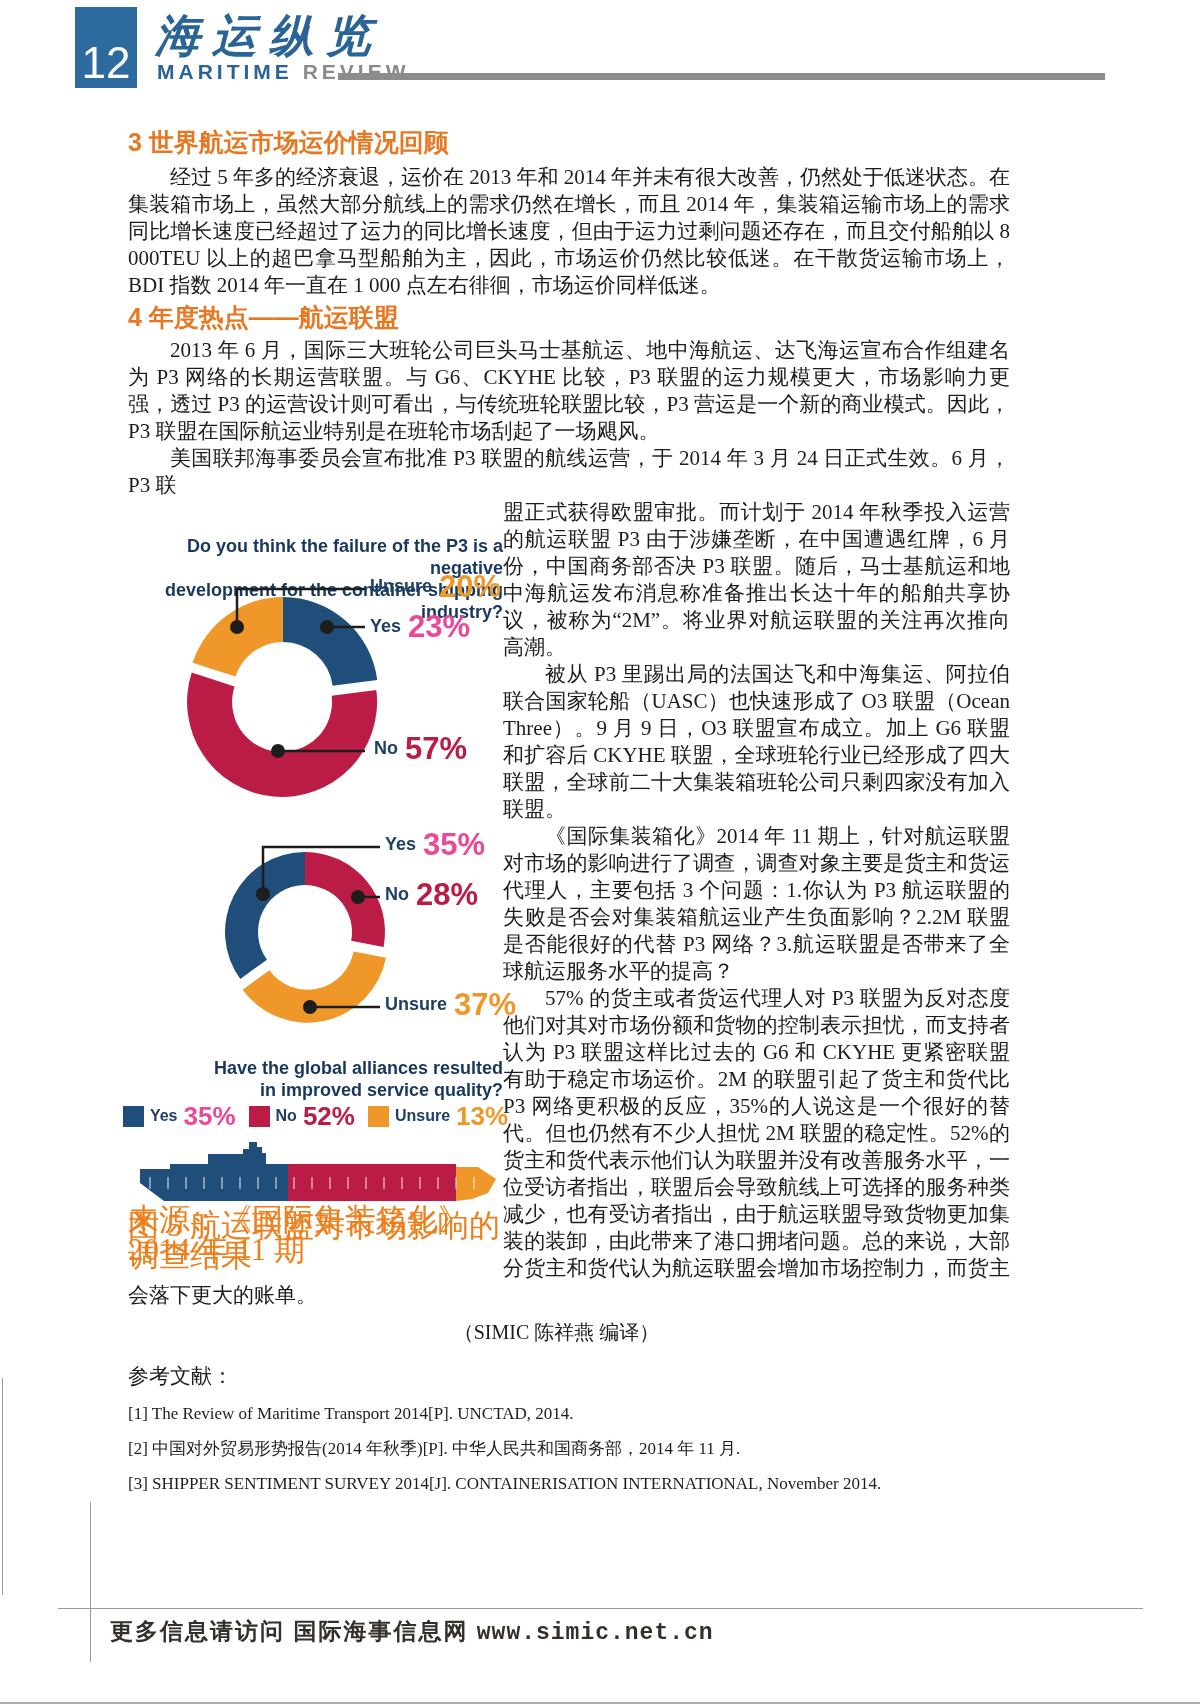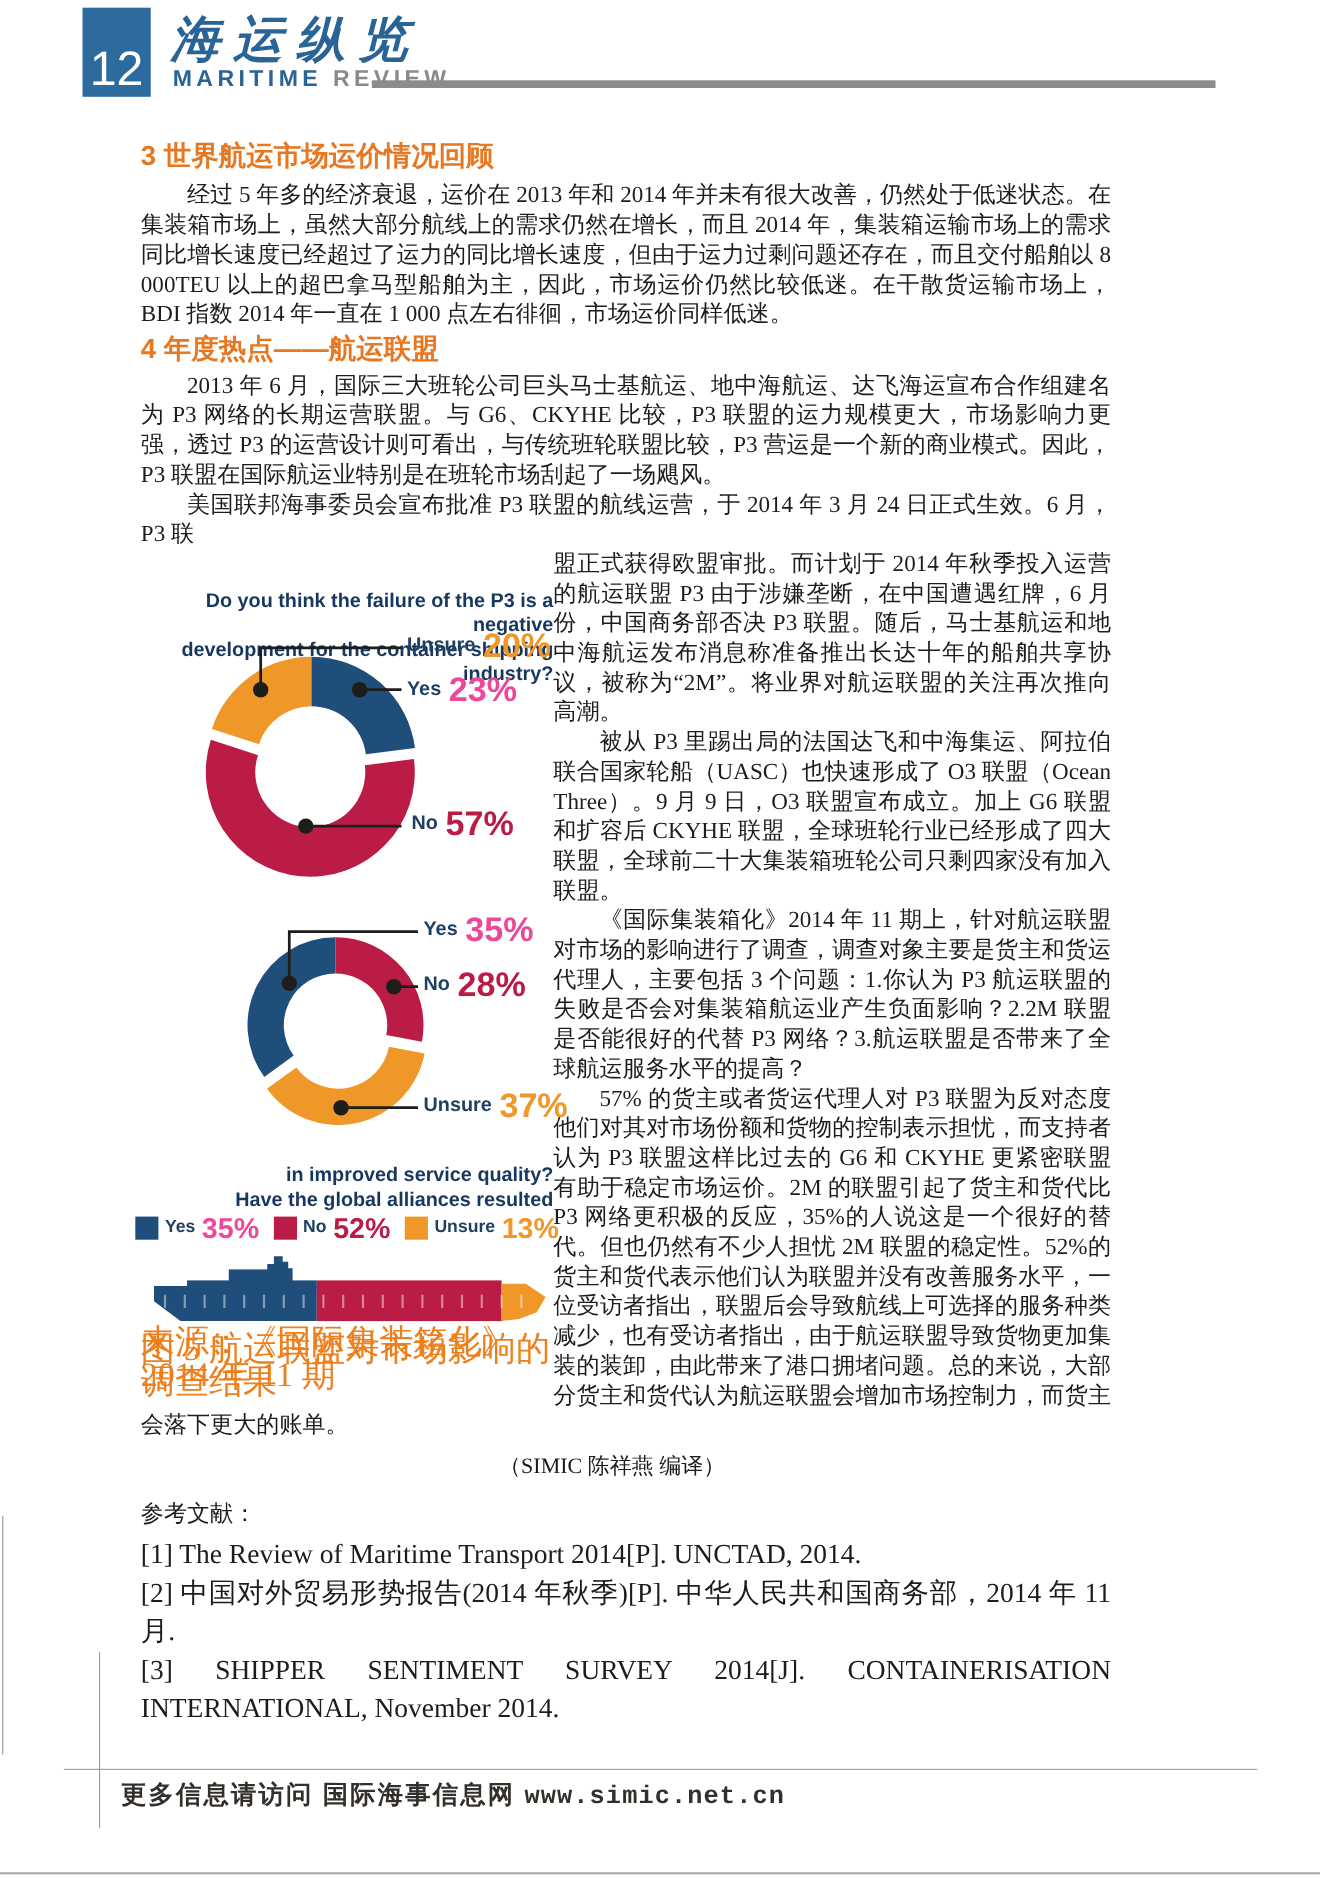--- a/index.html
+++ b/index.html
@@ -46,21 +46,21 @@
   .leg .sq{width:21px;height:21px;display:inline-block;}
   .bg-navy{background:#1f4e7a;} .bg-red{background:#ba1c45;} .bg-org{background:#ef9728;}
   .leg .w{font-size:16px;color:#1f3f63;}
   .leg .p{font-size:26px;line-height:26px;}
 
   .cap{position:absolute;width:100%;text-align:left;color:#ed7f1c;font-size:31px;line-height:30px;}
 
   
   .byline{clear:both;text-align:center;font-size:20px;margin:10px 25px 0 0;}
   .refs-h{font-size:21px;margin:16px 0 6px 0;}
-  .ref{font-size:25px;line-height:35px;text-align:justify;margin:0;}
+  .ref{font-size:17px;line-height:35px;text-align:justify;margin:0;}
 
   
   .rule-left-edge{position:absolute;left:2px;top:1378px;width:1px;height:217px;background:#9a9a9a;}
   .rule-vert{position:absolute;left:90px;top:1502px;width:1px;height:160px;background:#9a9a9a;}
   .rule-horiz{position:absolute;left:58px;top:1608px;width:1085px;height:1px;background:#9a9a9a;}
   .footer-text{position:absolute;left:110px;top:1616px;font-family:"Liberation Sans","DejaVu Sans",sans-serif;
                font-weight:bold;font-size:23px;color:#332f2b;letter-spacing:2px;}
   .footer-text .url{font-family:"Liberation Mono","DejaVu Sans Mono",monospace;letter-spacing:1px;}
   .rule-bottom{position:absolute;left:0;top:1702px;width:1200px;height:2px;background:#aeaeae;}
 </style>
@@ -149,22 +149,22 @@
       <div class="lbl" style="left:257px;top:380px">
         <span class="w">No</span>
         <span class="p red">28%</span>
       </div>
       <div class="lbl" style="left:257px;top:490px">
         <span class="w">Unsure</span>
         <span class="p org">37%</span>
       </div>
 
       <div class="ctitle" style="top:558px">
+        <div>Have the global alliances resulted</div>
         <div>in improved service quality?</div>
-        <div>Have the global alliances resulted</div>
       </div>
       <div class="leg">
         <span class="item">
           <span class="sq bg-navy"></span>
           <span class="w">Yes</span>
           <span class="p navy">35%</span>
         </span>
         <span class="item">
           <span class="sq bg-red"></span>
           <span class="w">No</span>

